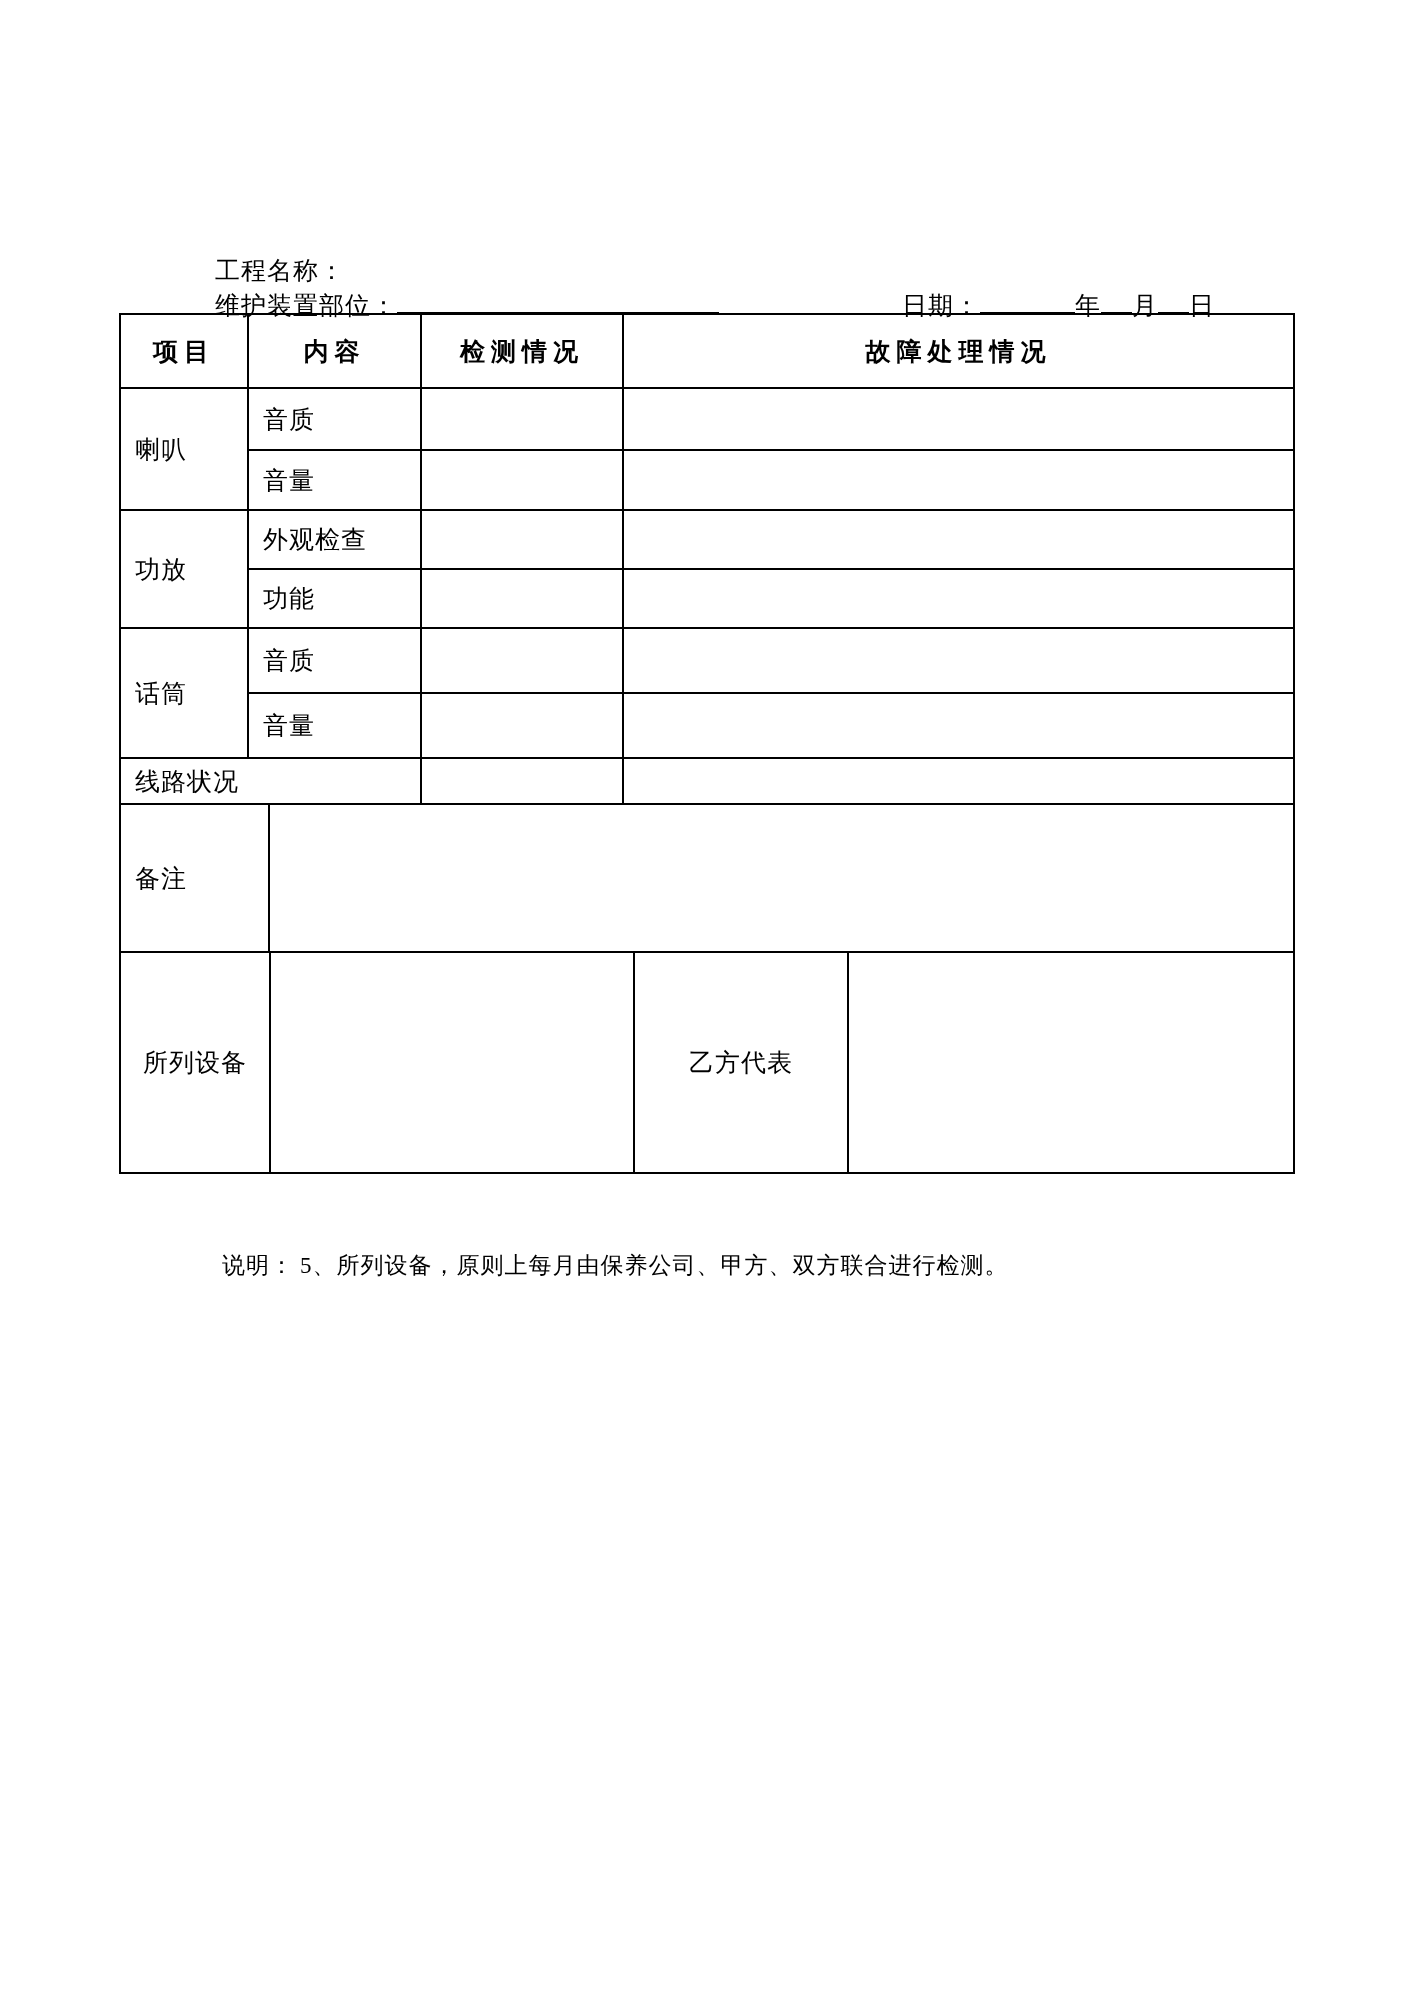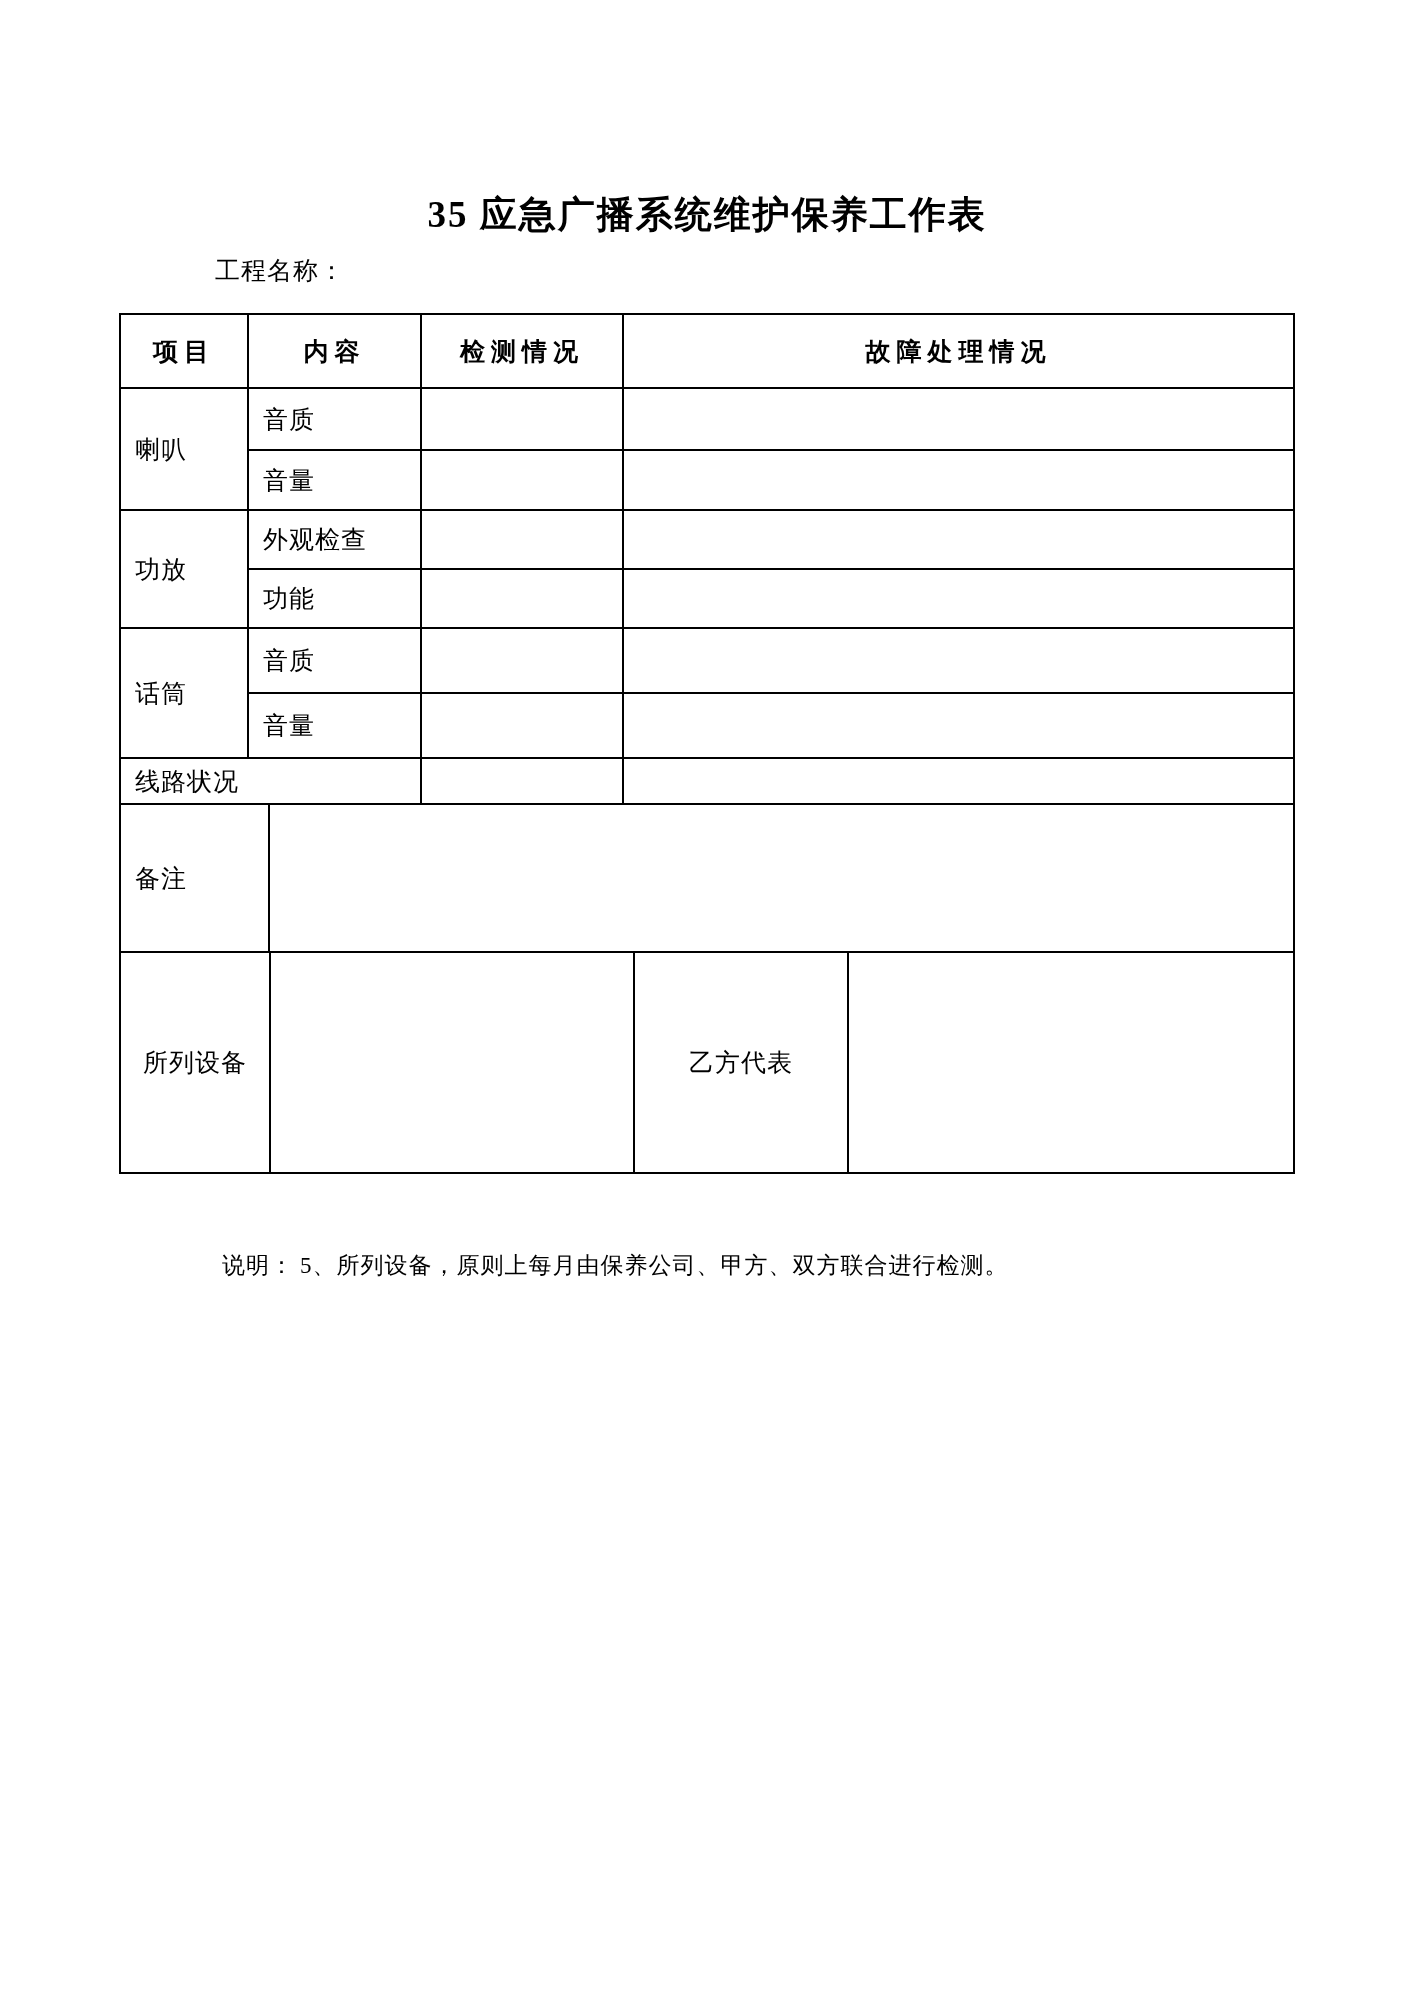--- a/index.html
+++ b/index.html
@@ -37,25 +37,37 @@
 
   .footer { position:absolute; left:222px; top:1250px; font-size:23px; letter-spacing:1px; }
   .f-row { display:flex; line-height:31px; white-space:nowrap; }
   .f-label { display:inline-block; width:78px; flex:0 0 78px; }
 </style>
 </head>
 <body>
 
 <div class="page">
 
-  <div class="title">35 应急广播系统维护保养工作表</div>
 
   <div class="meta">
     <div class="meta-row">
       <span>工程名称：</span>
+    </div>
+    <div class="meta-row">
+      <span>维护装置部位：</span>
+      <span class="blank blank-location"></span>
+      <span class="date-group">
+        <span>日期：</span>
+        <span class="blank blank-date"></span>
+        <span>年</span>
+        <span class="blank blank-short"></span>
+        <span>月</span>
+        <span class="blank blank-short"></span>
+        <span>日</span>
+      </span>
     </div>
   </div>
 
   <div class="tables">
 
     <table>
       <colgroup>
           <col style="width:128px">
           <col style="width:173px">
           <col style="width:202px">

